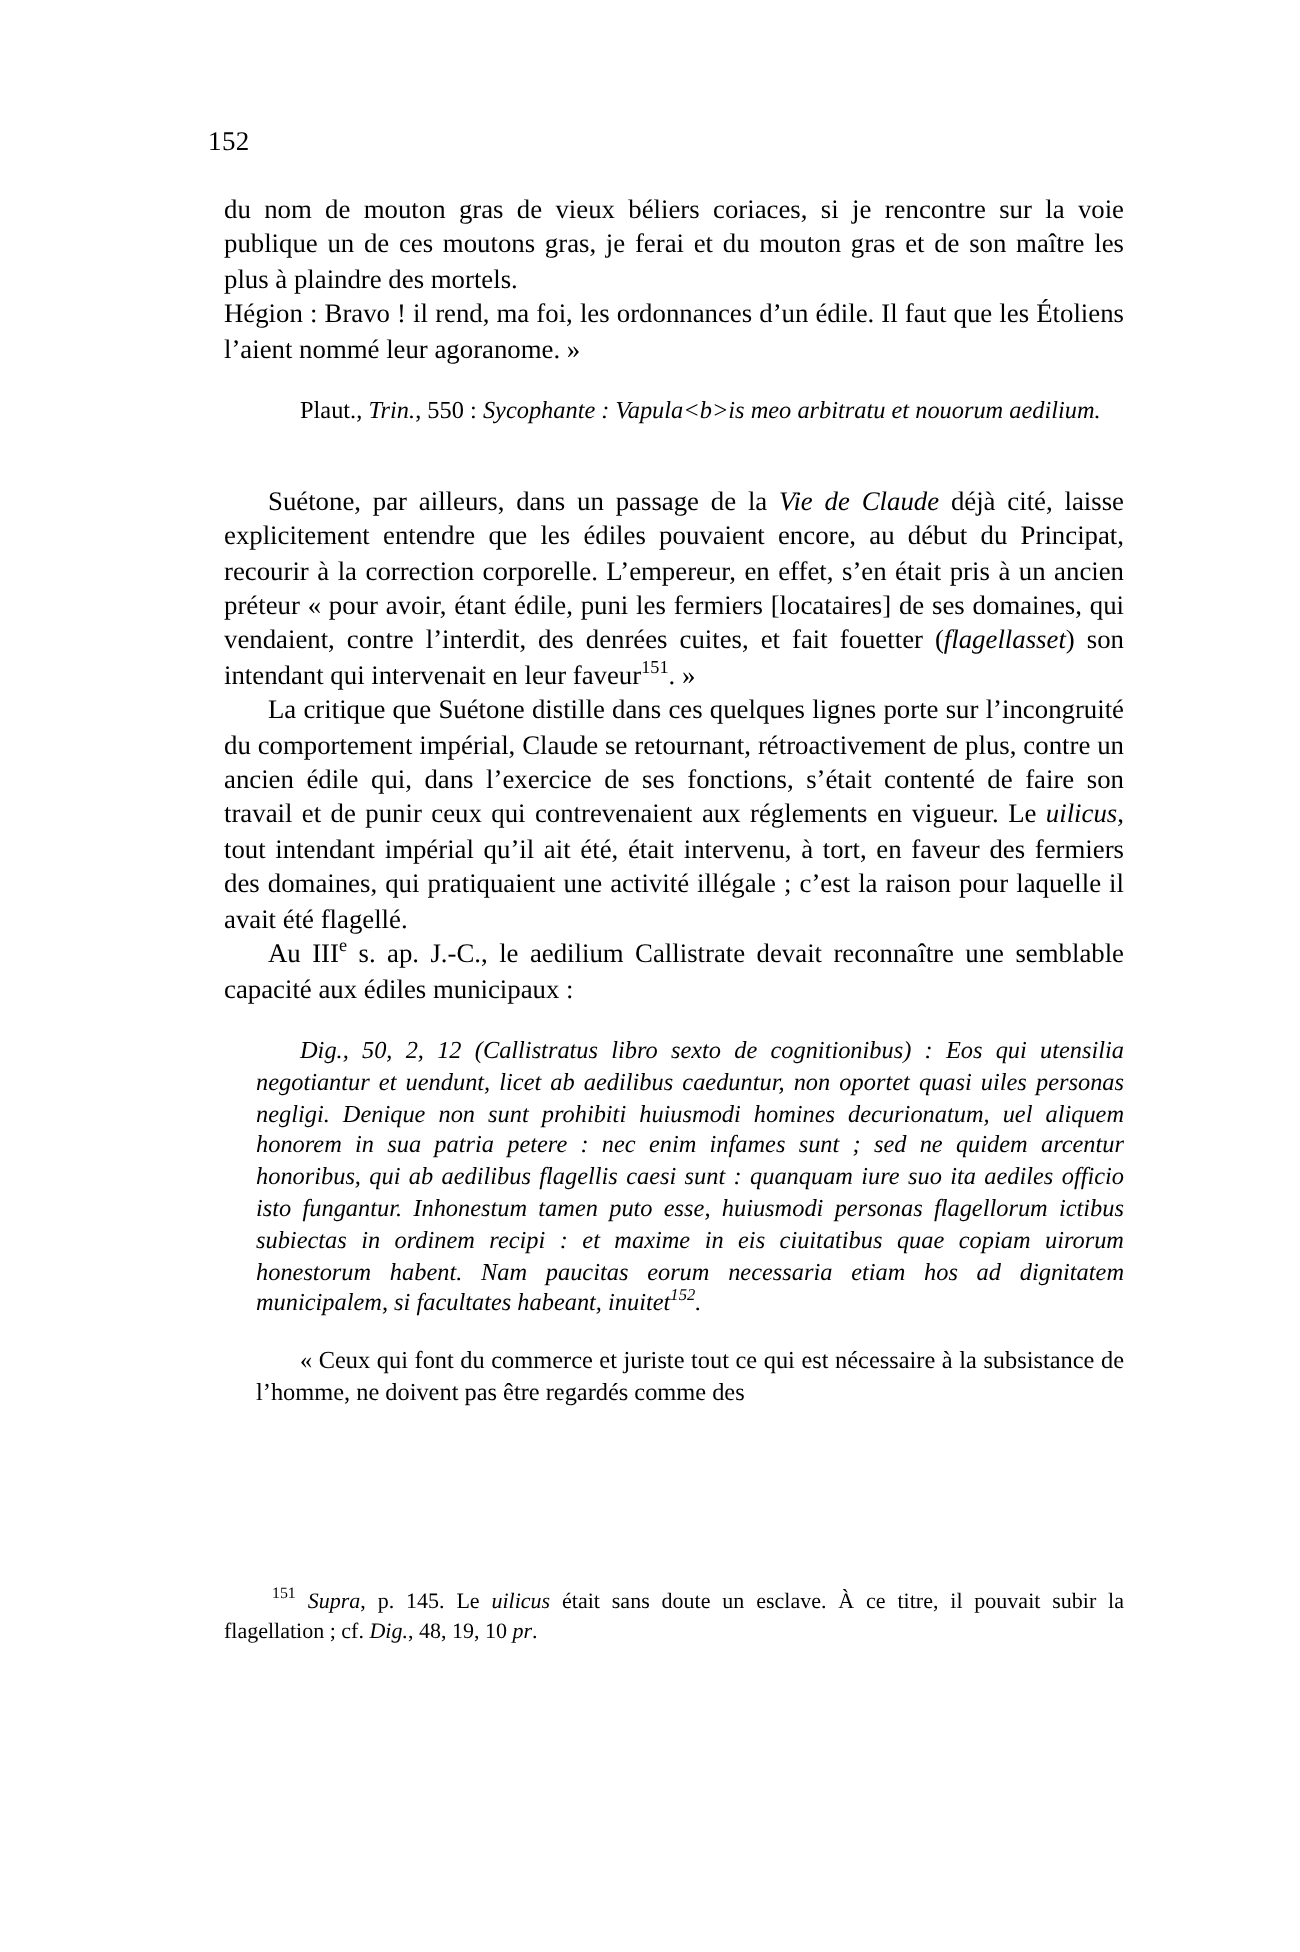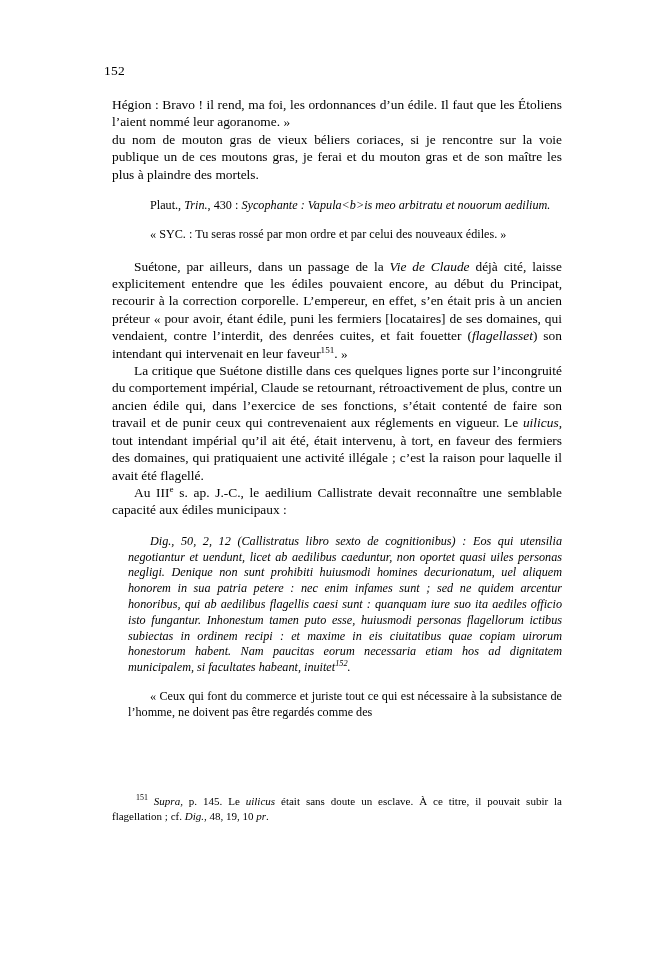--- a/index.html
+++ b/index.html
@@ -120,37 +120,34 @@
 
 <div class="page">
 
   <div class="running-head">
     <span class="folio">152</span>
   </div>
 
   <div class="column">
 
     <p class="body-text noindent">
-      <span>Hégion : Bravo ! il rend, ma foi, les ordonnances d’un édile. Il faut que les Étoliens l’aient nommé leur agoranome. »</span>
+      <span>du nom de mouton gras de vieux béliers coriaces, si je rencontre sur la voie publique un de ces moutons gras, je ferai et du mouton gras et de son maître les plus à plaindre des mortels.</span>
     </p>
     <p class="body-text noindent">
-      <span>du nom de mouton gras de vieux béliers coriaces, si je rencontre sur la voie publique un de ces moutons gras, je ferai et du mouton gras et de son maître les plus à plaindre des mortels.</span>
+      <span>Hégion : Bravo ! il rend, ma foi, les ordonnances d’un édile. Il faut que les Étoliens l’aient nommé leur agoranome. »</span>
     </p>
 
     <div class="gap-lg"></div>
 
     <p class="quote-block indent">
-      <span>Plaut., </span><i>Trin.</i><span>, 430 : </span><i>Sycophante : Vapula&lt;b&gt;is meo arbitratu et nouorum aedilium.</i>
+      <span>Plaut., </span><i>Trin.</i><span>, 550 : </span><i>Sycophante : Vapula&lt;b&gt;is meo arbitratu et nouorum aedilium.</i>
     </p>
 
     <div class="gap-md"></div>
 
-    <p class="quote-block indent">
-      <span>« SYC. : Tu seras rossé par mon ordre et par celui des nouveaux édiles. »</span>
-    </p>
 
     <div class="gap-lg"></div>
 
     <p class="body-text indent">
       <span>Suétone, par ailleurs, dans un passage de la </span><i>Vie de Claude</i><span> déjà cité, laisse explicitement entendre que les édiles pouvaient encore, au début du Principat, recourir à la correction corporelle. L’empereur, en effet, s’en était pris à un ancien préteur « pour avoir, étant édile, puni les fermiers [locataires] de ses domaines, qui vendaient, contre l’interdit, des denrées cuites, et fait fouetter (</span><i>flagellasset</i><span>) son intendant qui intervenait en leur faveur</span><sup>151</sup><span>. »</span>
     </p>
 
     <p class="body-text indent">
       <span>La critique que Suétone distille dans ces quelques lignes porte sur l’incongruité du comportement impérial, Claude se retournant, rétroactivement de plus, contre un ancien édile qui, dans l’exercice de ses fonctions, s’était contenté de faire son travail et de punir ceux qui contrevenaient aux réglements en vigueur. Le </span><i>uilicus</i><span>, tout intendant impérial qu’il ait été, était intervenu, à tort, en faveur des fermiers des domaines, qui pratiquaient une activité illégale ; c’est la raison pour laquelle il avait été flagellé.</span>
     </p>

